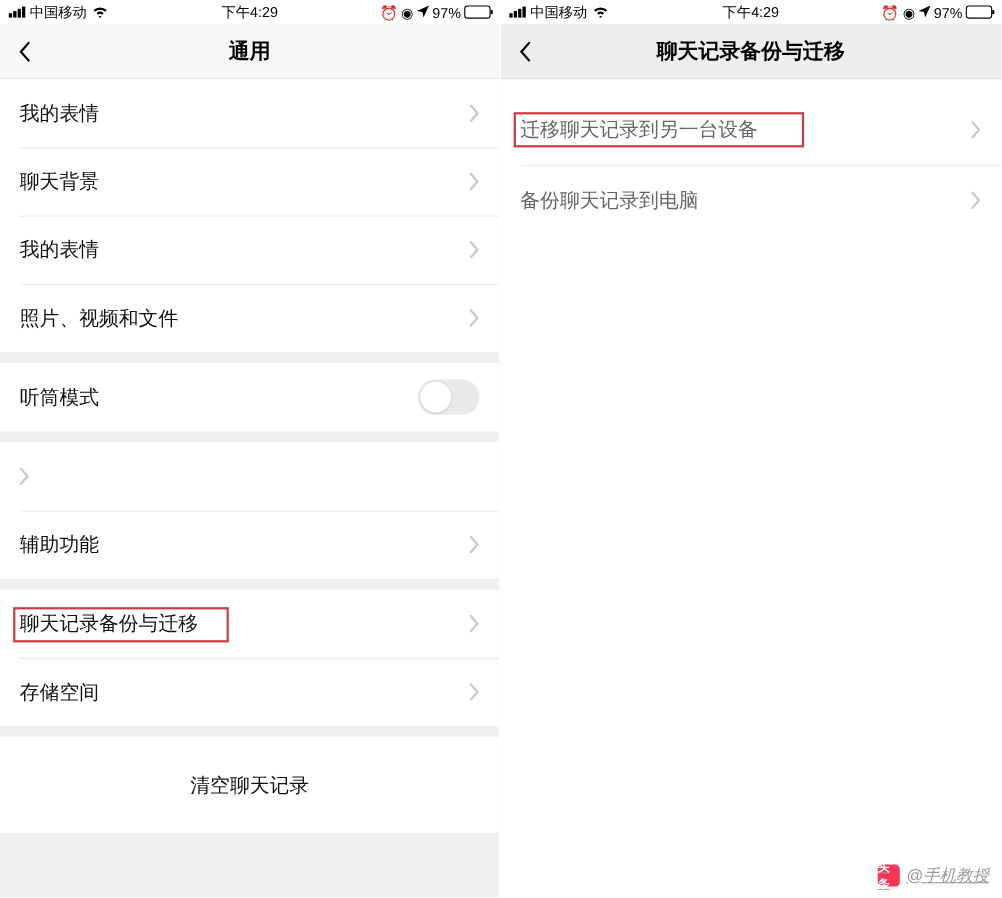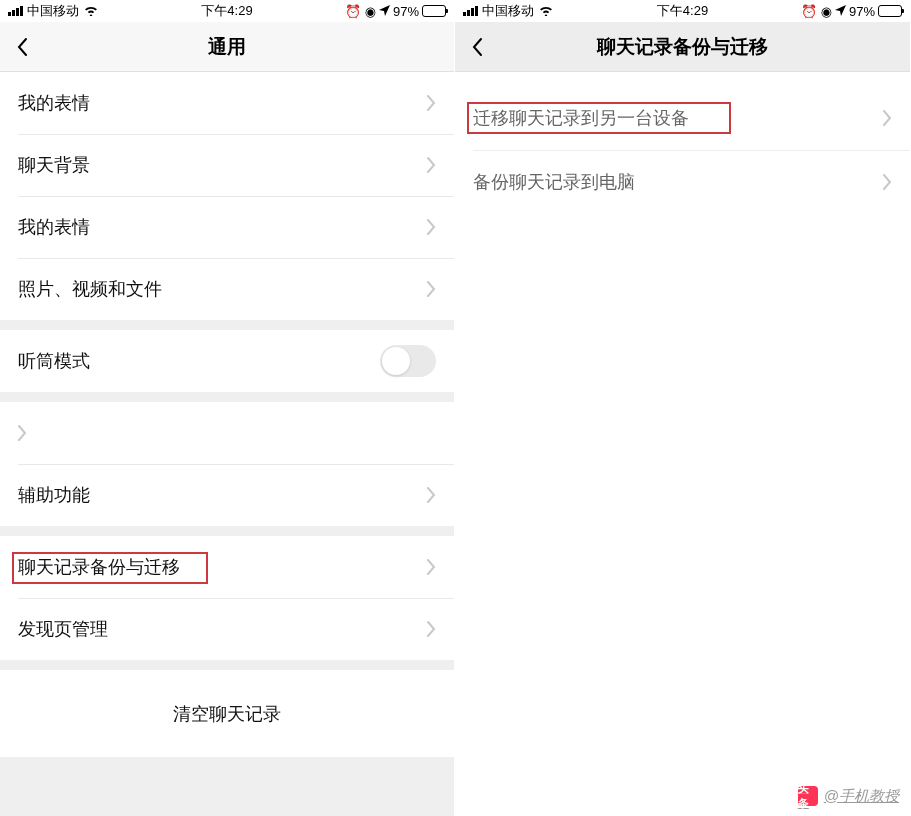--- a/index.html
+++ b/index.html
@@ -280,21 +280,21 @@
       <div class="row" style="position:relative">
         <div class="row-label">聊天记录备份与迁移</div>
         <div class="chevron">
             <svg width="9" height="16" viewBox="0 0 9 16">
               <path d="M1 1l6 7-6 7" stroke="#c8c8c8" stroke-width="2" fill="none" stroke-linecap="round"></path>
             </svg>
           </div>
         <div class="highlight-box" style="left:12px; top:16px; width:196px; height:32px;"></div>
       </div>
       <div class="row">
-        <div class="row-label">发现页管理</div>
+        <div class="row-label">存储空间</div>
         <div class="chevron">
             <svg width="9" height="16" viewBox="0 0 9 16">
               <path d="M1 1l6 7-6 7" stroke="#c8c8c8" stroke-width="2" fill="none" stroke-linecap="round"></path>
             </svg>
           </div>
       </div>
     </div>
 
     <div class="section-gap"></div>
     <div class="group">

